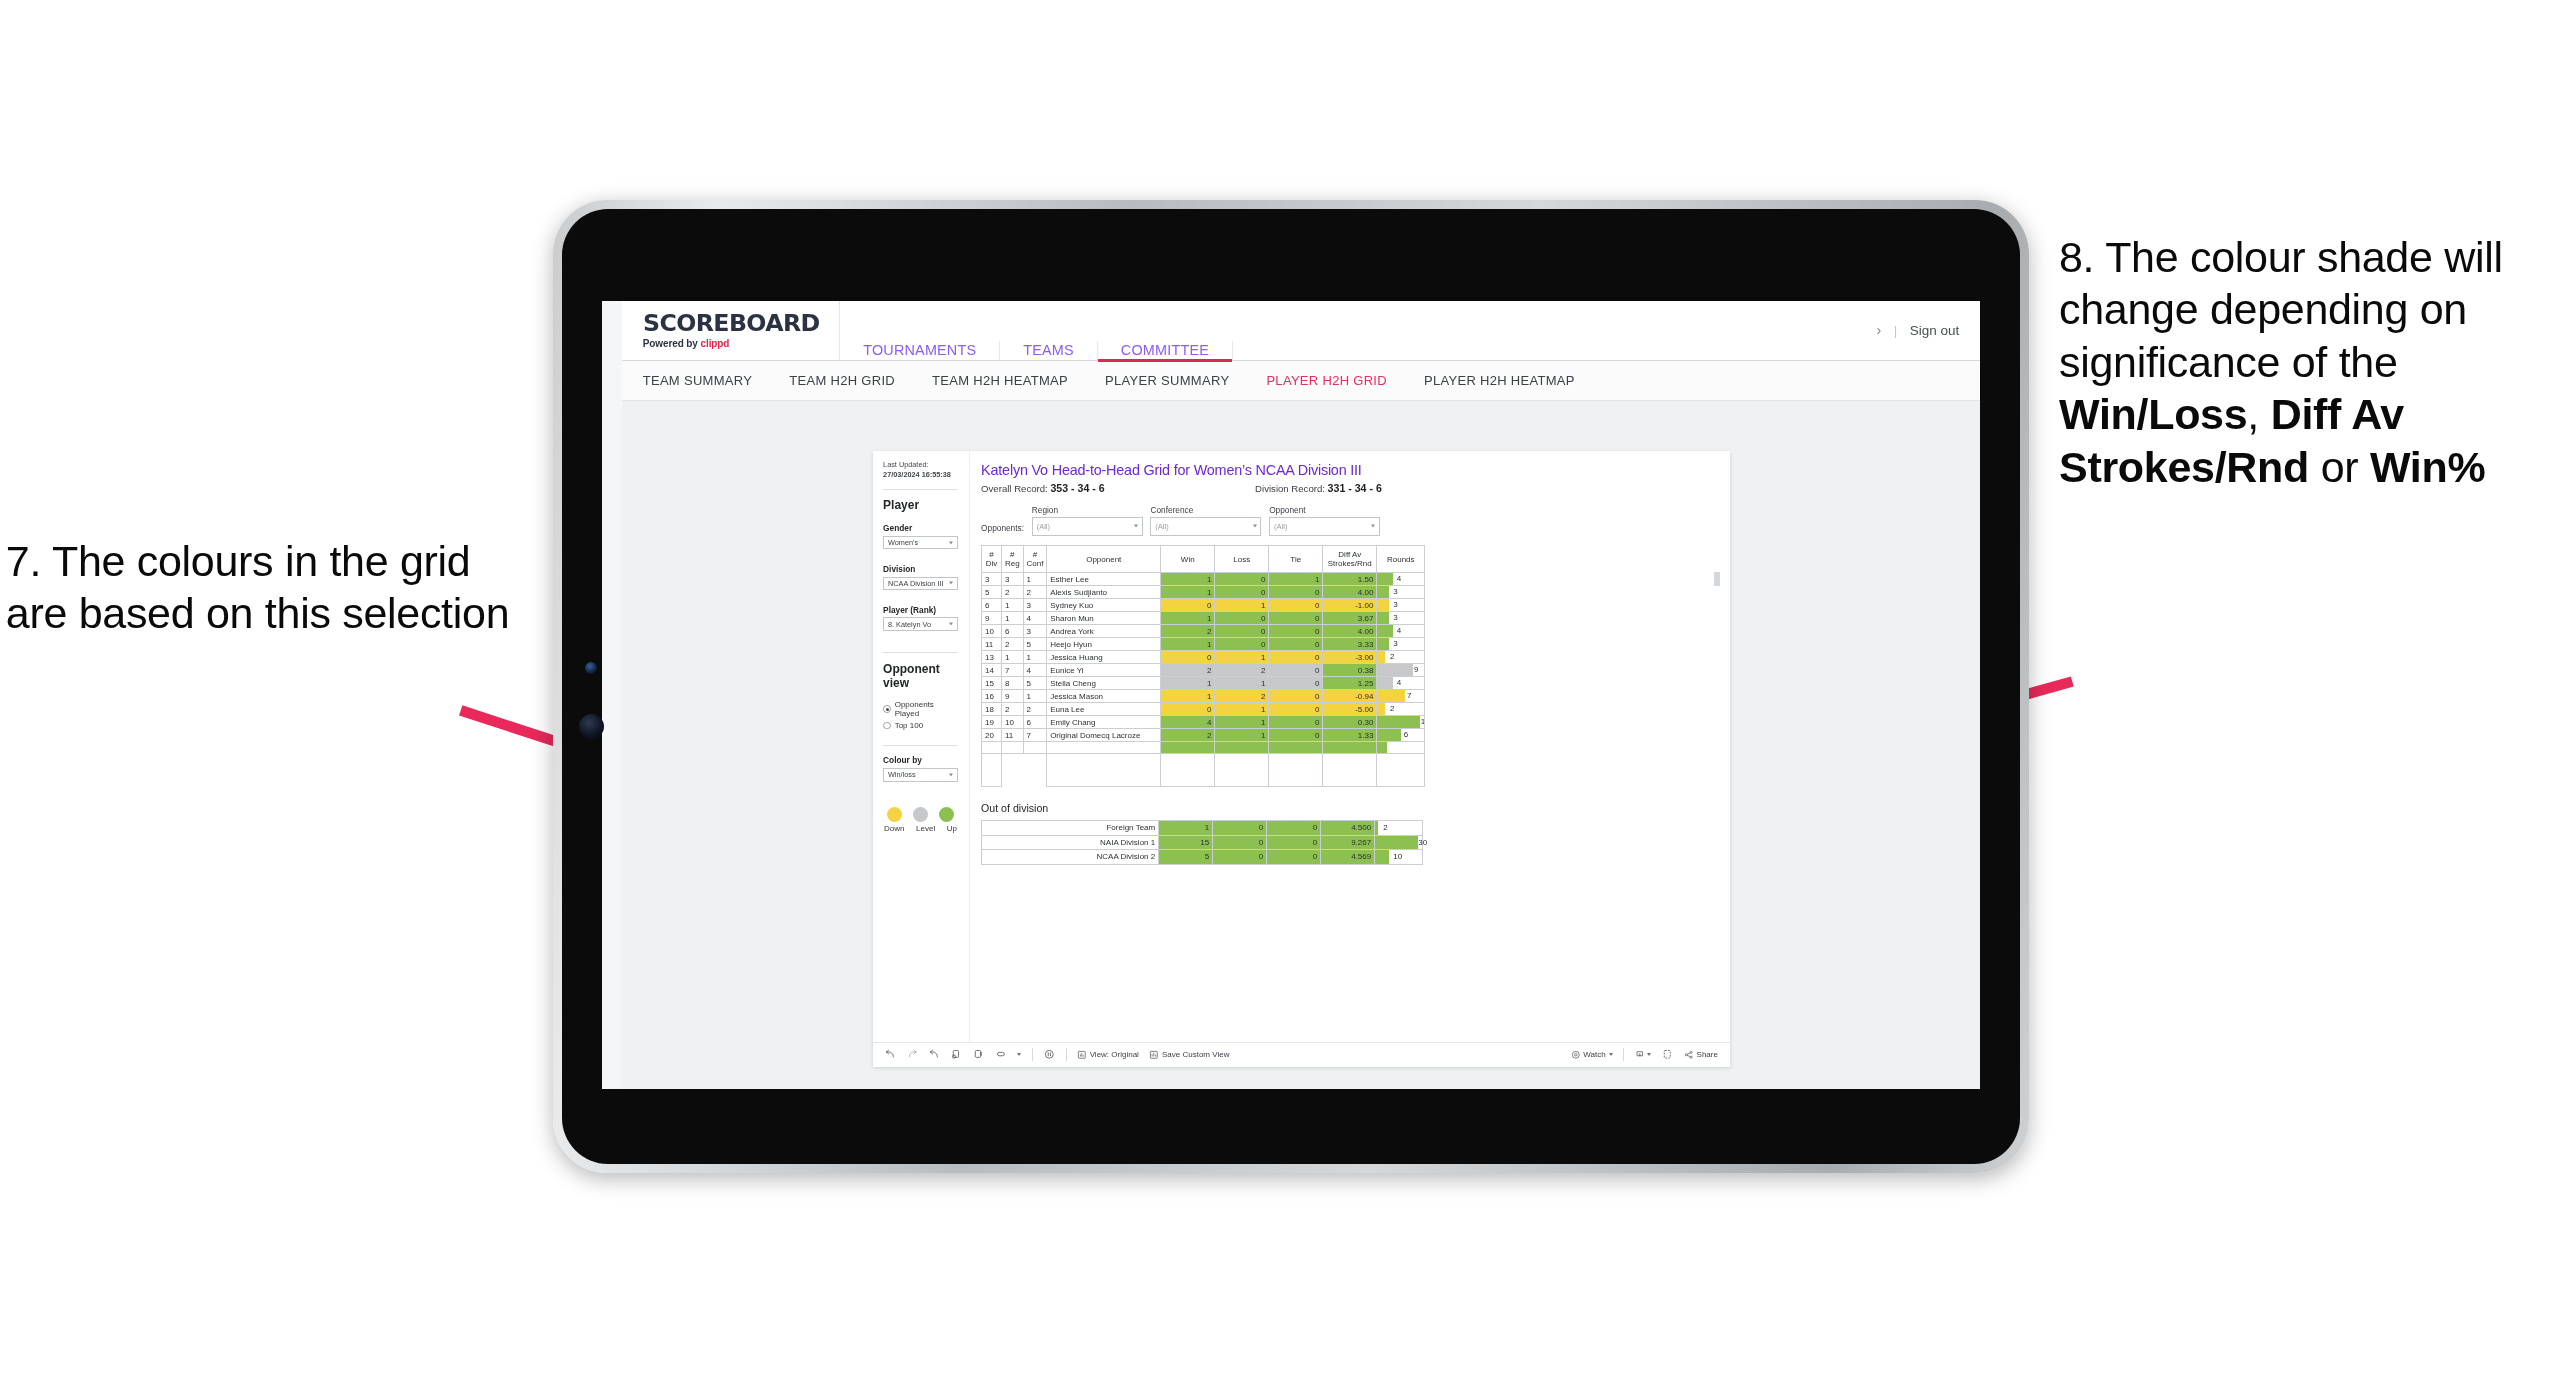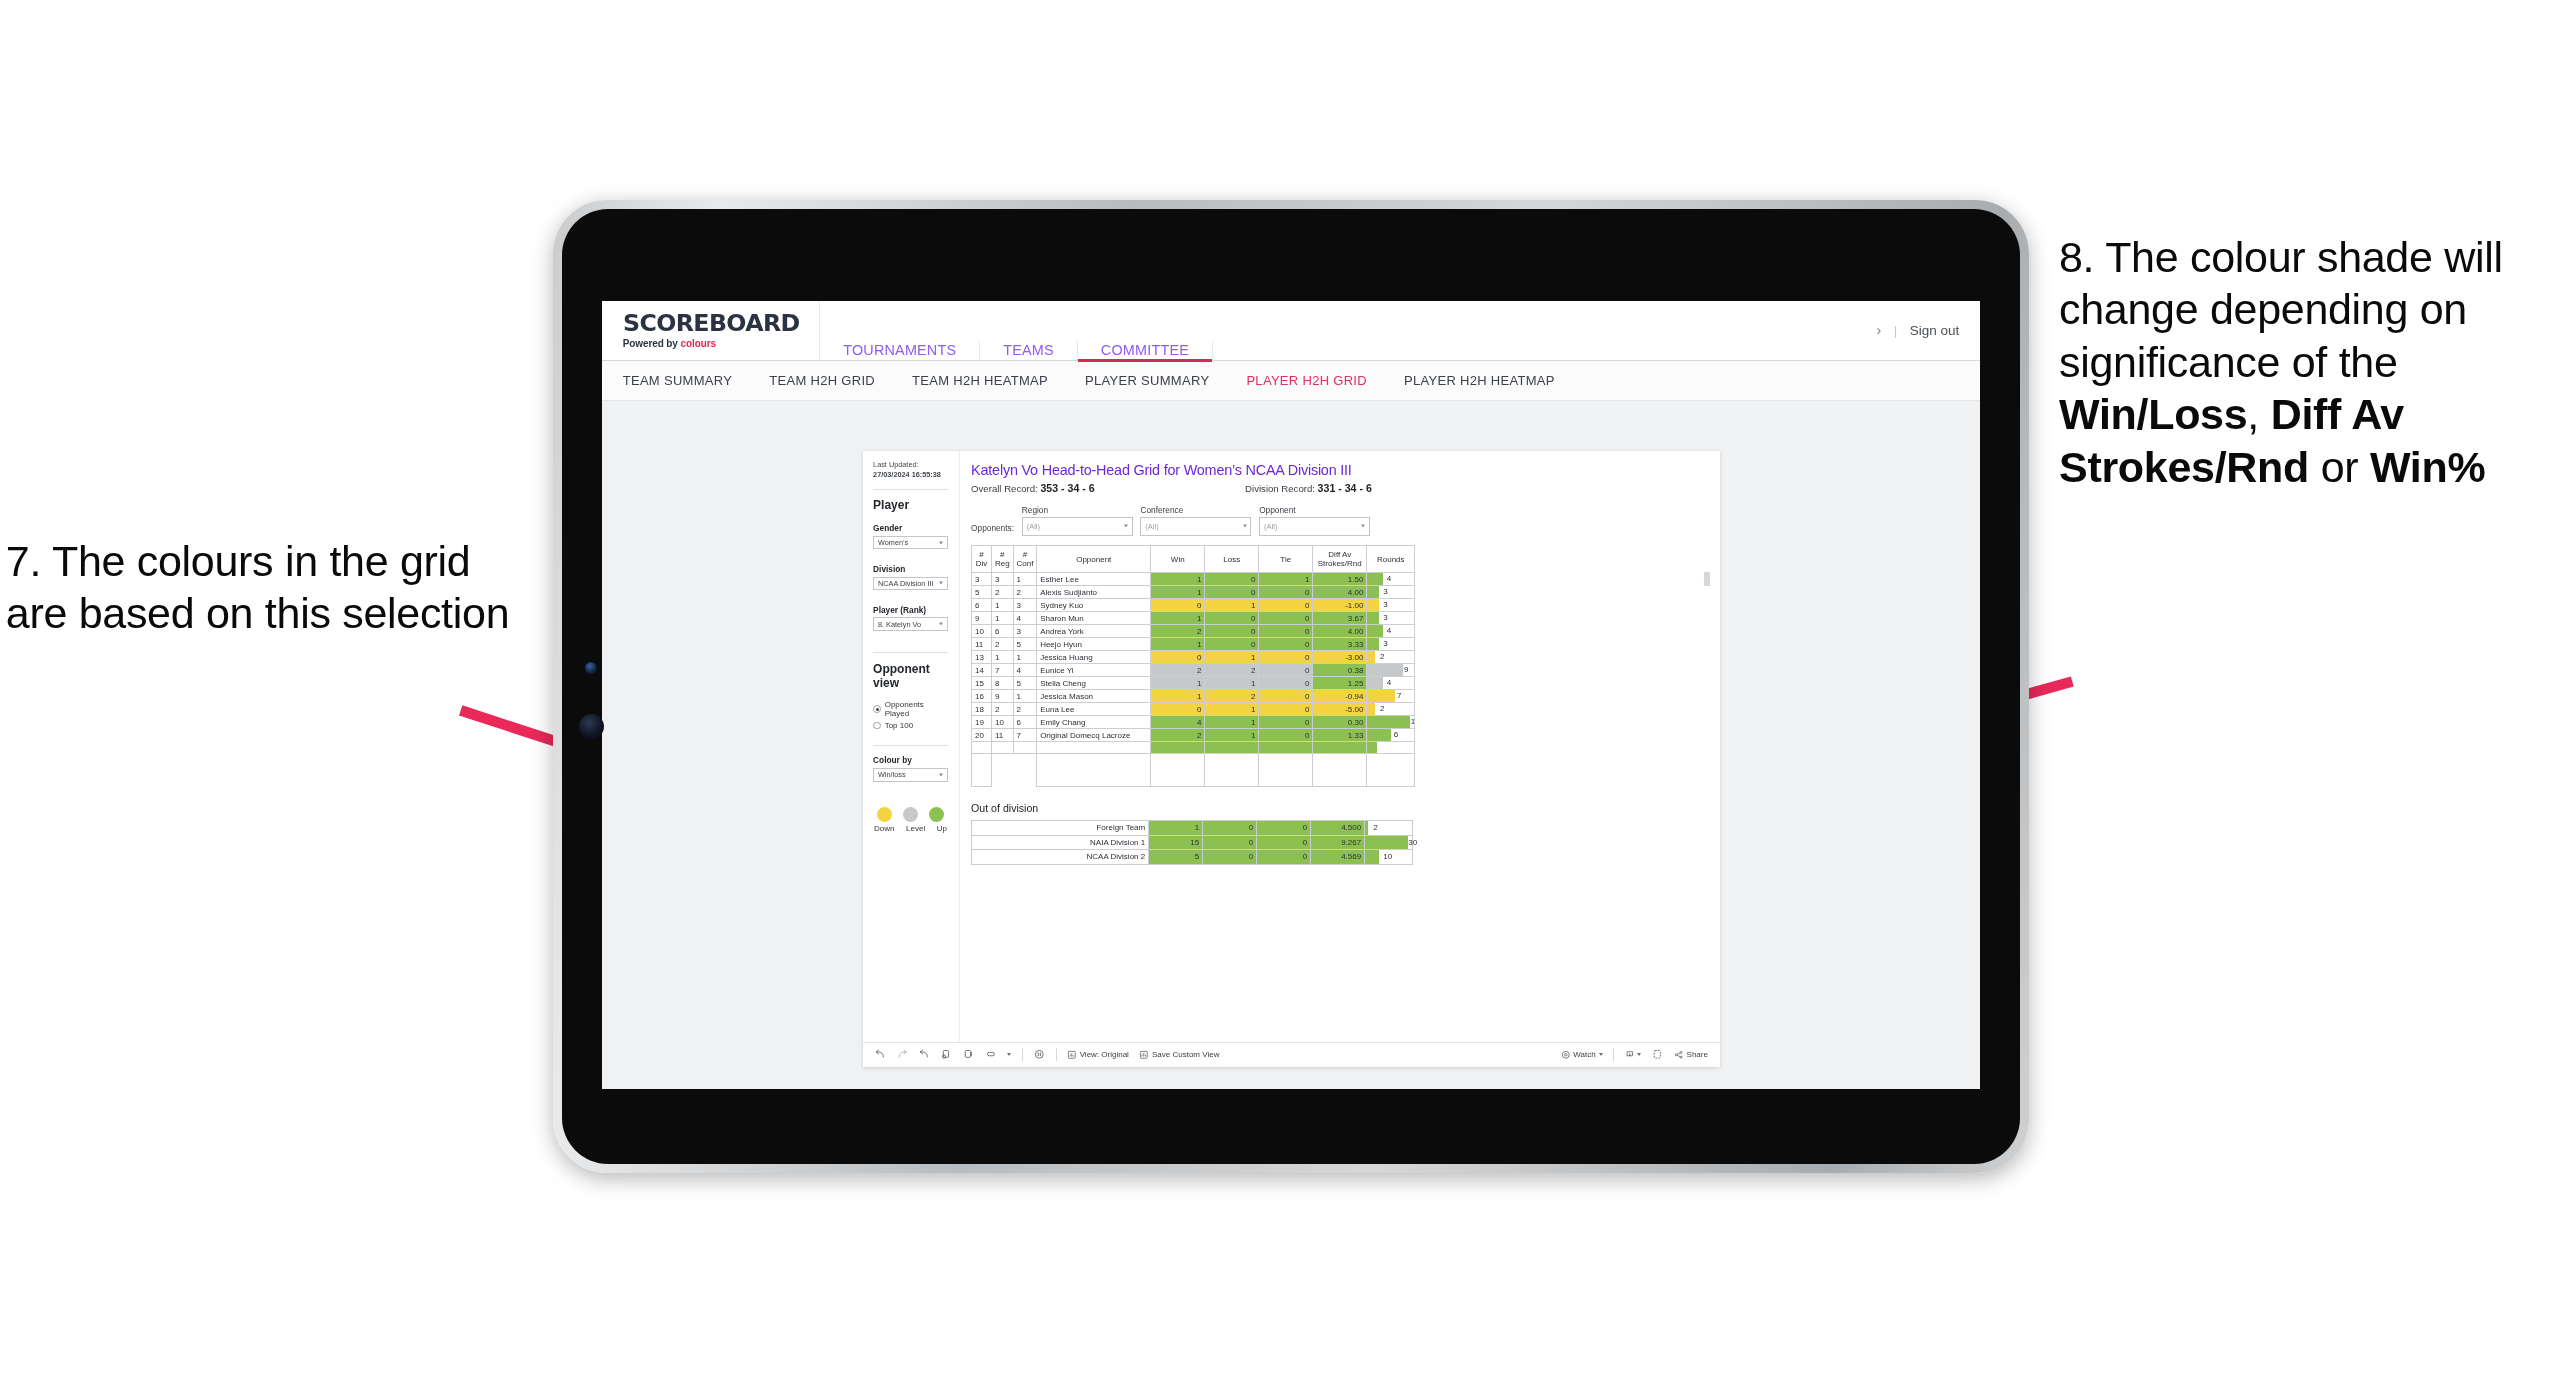--- a/index.html
+++ b/index.html
@@ -48,20 +48,21 @@
   #cam-main { left: 17.3px; top: 505px; width: 25px; height: 25px; }
   #cam-dot  { left: 23px; top: 453px; width: 12.5px; height: 12.5px;
               background: radial-gradient(circle at 40% 35%, #3a5f9e 0%, #10233f 60%, #050a12 100%); }
 
   
   #app {
     width: 100%; height: 100%;
     background: #f5f6f7;
     display: flex; flex-direction: column;
     overflow: hidden;
+    padding-left: 20px;
   }
 
   
   #topbar {
     height: 60px; background: #ffffff;
     display: flex; align-items: stretch;
     border-bottom: 1.9px solid #d6d8da;
     flex: none;
   }
   #brand {
@@ -266,21 +267,21 @@
   <div id="tablet-screen">
     <div class="cam" id="cam-dot"></div>
     <div class="cam" id="cam-main"></div>
 
     <div id="app">
 
       <div id="topbar">
         <div id="brand">
           <div id="brand-title">SCOREBOARD</div>
           <div id="brand-sub">
-            <span>Powered by </span><span class="clippd">colours</span>
+            <span>Powered by </span><span class="clippd">clippd</span>
           </div>
         </div>
         <div class="topnav-item">TOURNAMENTS</div>
         <div class="topnav-item">TEAMS</div>
         <div class="topnav-item active">COMMITTEE</div>
         <div id="topbar-spacer"></div>
         <div id="topbar-right">
           <span class="chev">›</span>
           <span class="bar">|</span>
           <span>Sign out</span>

